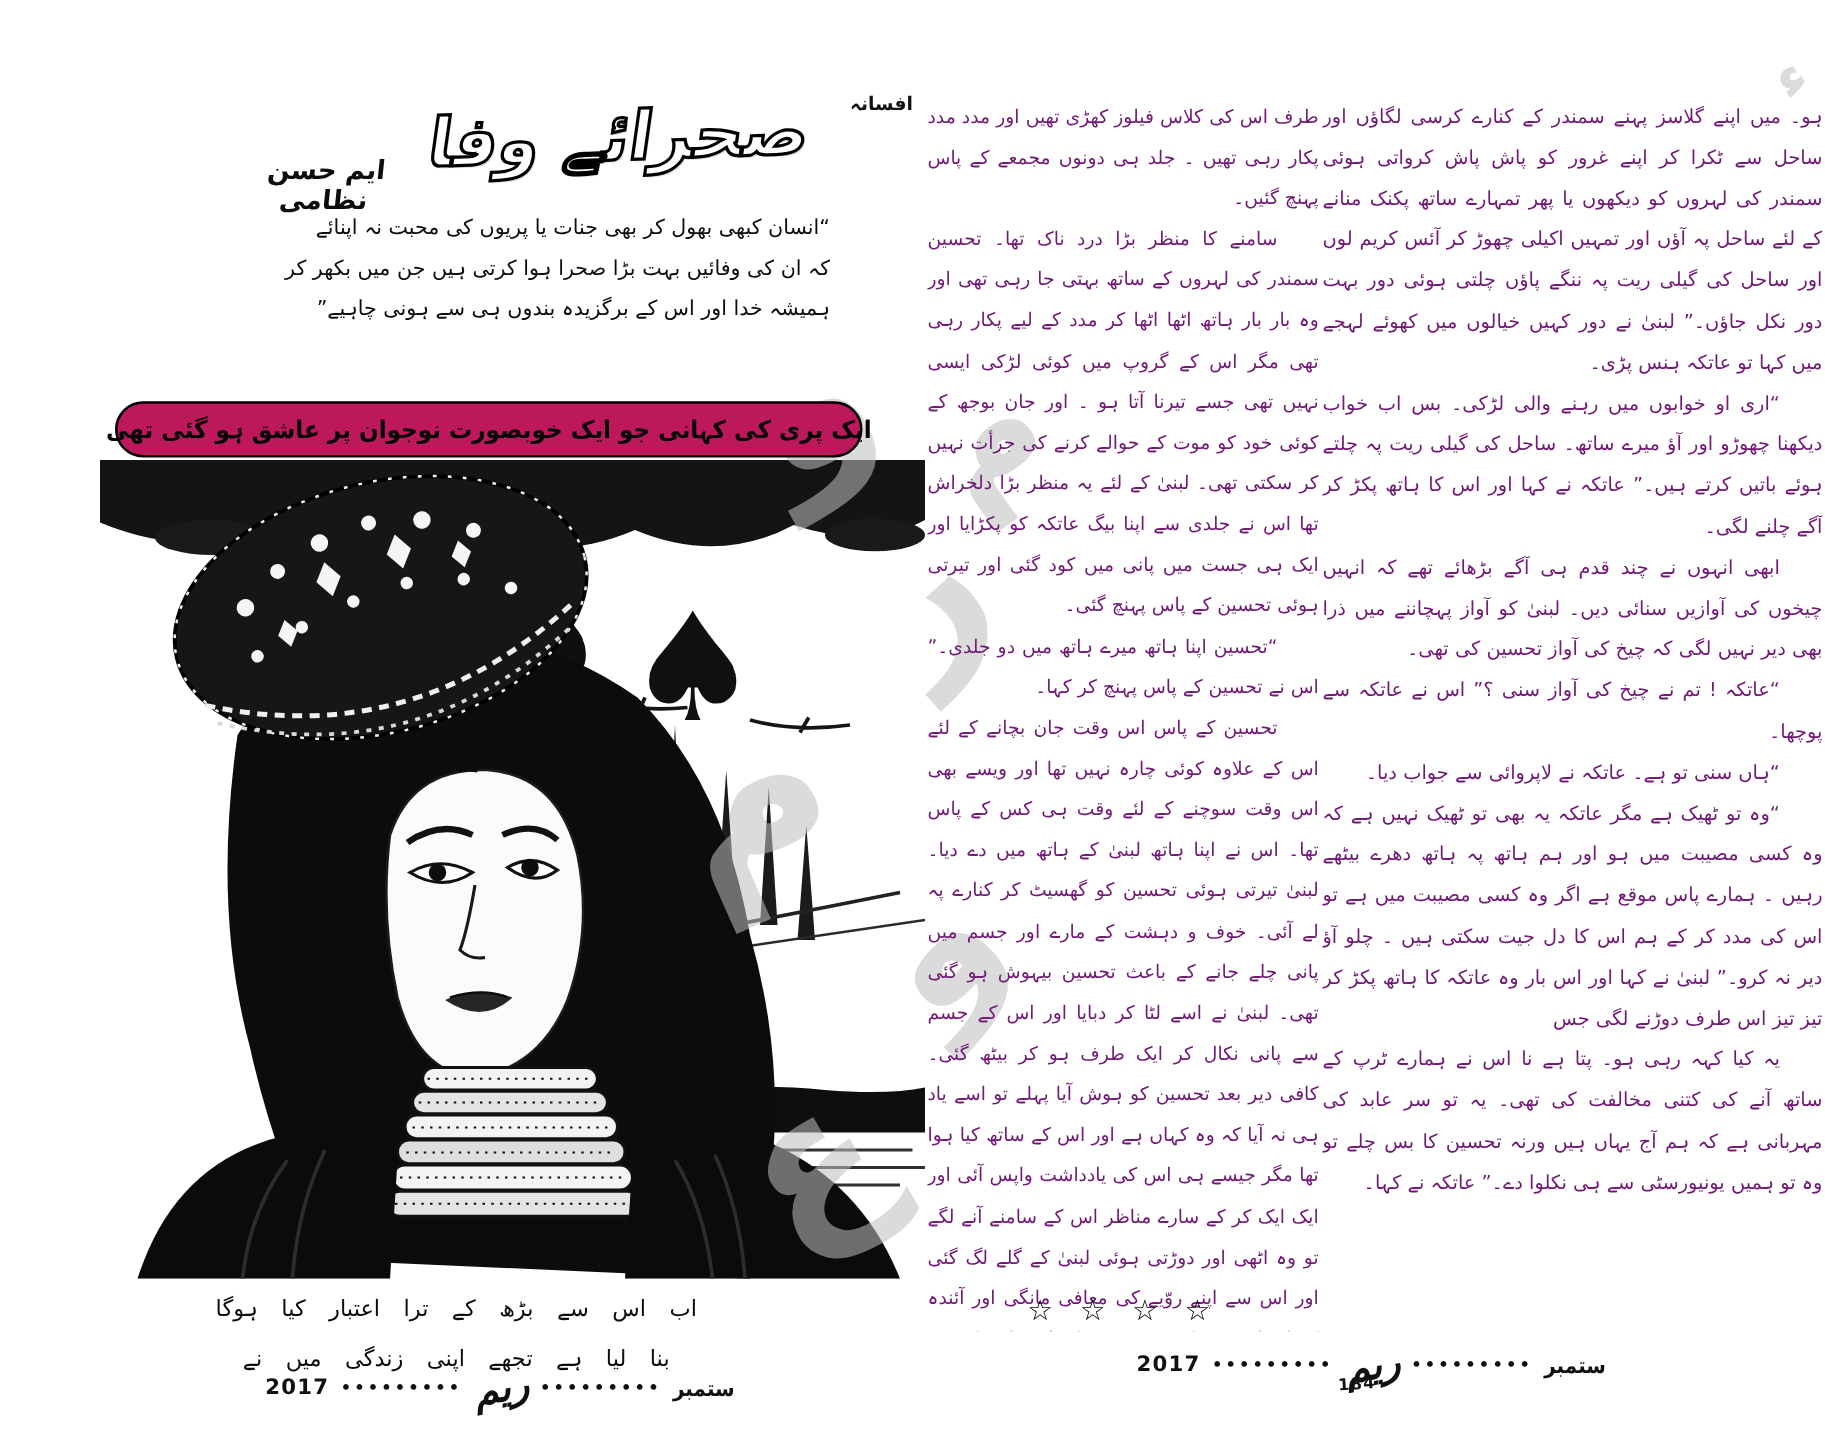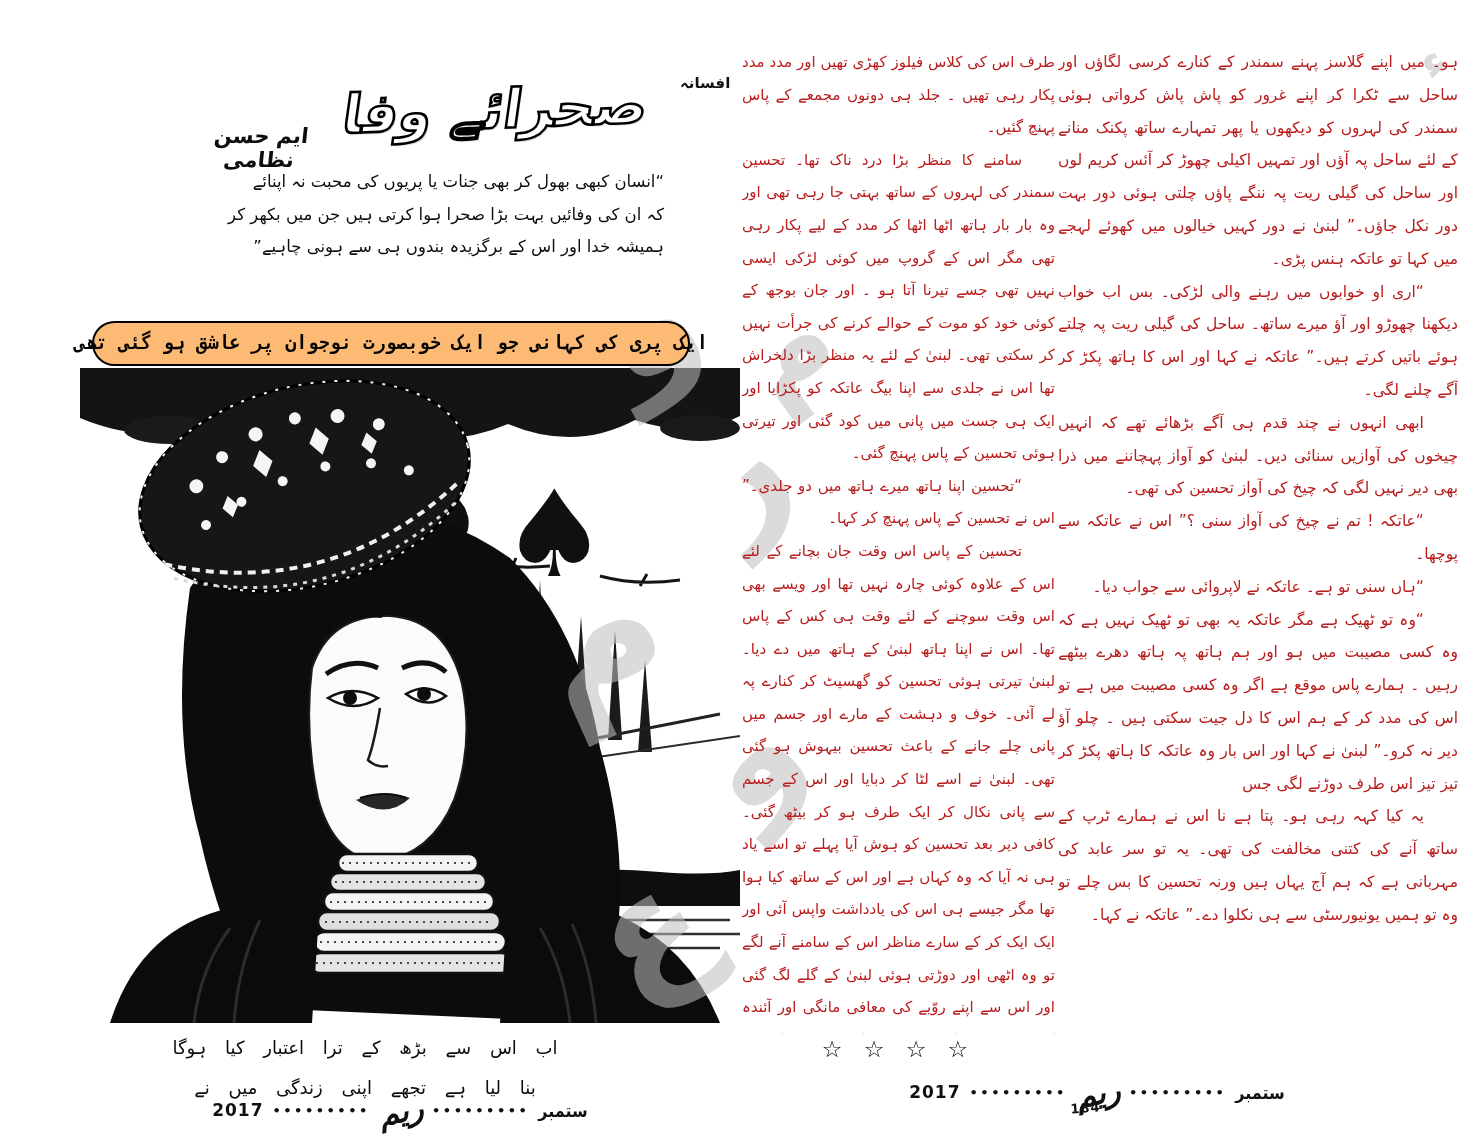--- a/index.html
+++ b/index.html
@@ -19,39 +19,39 @@
   
   .genre-label{position:absolute;left:680px;top:74px;width:60px;font-size:15px;font-weight:bold;color:#111;z-index:2;text-align:left;}
   .story-title{position:absolute;left:330px;top:62px;width:330px;height:100px;z-index:2;
     font-size:54px;font-weight:bold;text-align:center;line-height:96px;color:#ffffff;
     -webkit-text-stroke:2.6px #000;text-shadow:0 0 1px #000,2px 2px 0 #00000022;
     transform:skewX(-10deg) rotate(-2deg);}
   .author-name{position:absolute;left:180px;top:124px;width:160px;font-size:21px;font-weight:bold;color:#0d0d0d;z-index:2;text-align:center;transform:skewX(-6deg);}
   .intro-verse{position:absolute;left:212px;top:166px;width:452px;z-index:2;
     font-size:16.5px;line-height:32.5px;color:#0d0d0d;text-align:right;}
   .tagline-box{position:absolute;left:92px;top:321px;width:594px;height:41px;z-index:2;
-    border:2.5px solid #000;border-radius:24px;background:#fdba74;display:flex;align-items:center;justify-content:center;font-family:Liberation Mono, monospace;}
+    border:2.5px solid #000;border-radius:24px;background:#be185d;display:flex;align-items:center;justify-content:center;}
   .tagline-text{font-size:18.5px;font-weight:bold;color:#050505;white-space:nowrap;transform:scaleY(1.05);}
   .illustration-wrap{position:absolute;left:80px;top:368px;width:660px;height:655px;z-index:0;}
   .couplet{position:absolute;left:128px;top:1028px;width:474px;z-index:2;text-align:center;
     font-size:18px;line-height:40px;color:#0d0d0d;word-spacing:13px;}
 
   
   .page-footer{position:absolute;z-index:2;direction:ltr;display:flex;align-items:flex-start;justify-content:center;gap:9px;color:#111;}
   .footer-left{left:185px;top:1096px;width:430px;}
   .footer-right{left:912px;top:1078px;width:370px;}
   .footer-year{font-size:17px;font-weight:bold;letter-spacing:1px;margin-top:4px;}
   .footer-dots{font-size:13px;font-weight:bold;letter-spacing:2.5px;margin-top:7px;white-space:nowrap;}
   .digest-logo{position:relative;font-size:31px;font-weight:bold;font-style:italic;line-height:30px;
     transform:rotate(-10deg);display:inline-block;}
   .footer-page-number{position:absolute;left:-8px;bottom:-13px;font-size:13px;font-weight:bold;font-style:normal;transform:rotate(6deg);letter-spacing:1px;}
   .footer-month{font-size:16px;font-weight:bold;margin-top:5px;transform:scaleY(1.1);}
 
   
-  .text-column{position:absolute;z-index:2;color:#b91c1c;text-align:justify;overflow:hidden;}
+  .text-column{position:absolute;z-index:2;color:#701a75;text-align:justify;overflow:hidden;margin-top:31px;}
   .column-a{left:1058px;top:46px;width:400px;height:1016px;font-size:15.5px;line-height:32.8px;}
   .column-b{left:742px;top:46px;width:313px;height:988px;font-size:15px;line-height:32.6px;}
   .story-par{margin:0;text-indent:2.2em;}
   .text-column .story-par:first-child{text-indent:0;}
   .star-divider{position:absolute;left:742px;top:1036px;width:313px;z-index:2;text-align:center;
     font-size:23px;letter-spacing:7px;color:#000;}
 </style>
 </head>
 <body>
 

